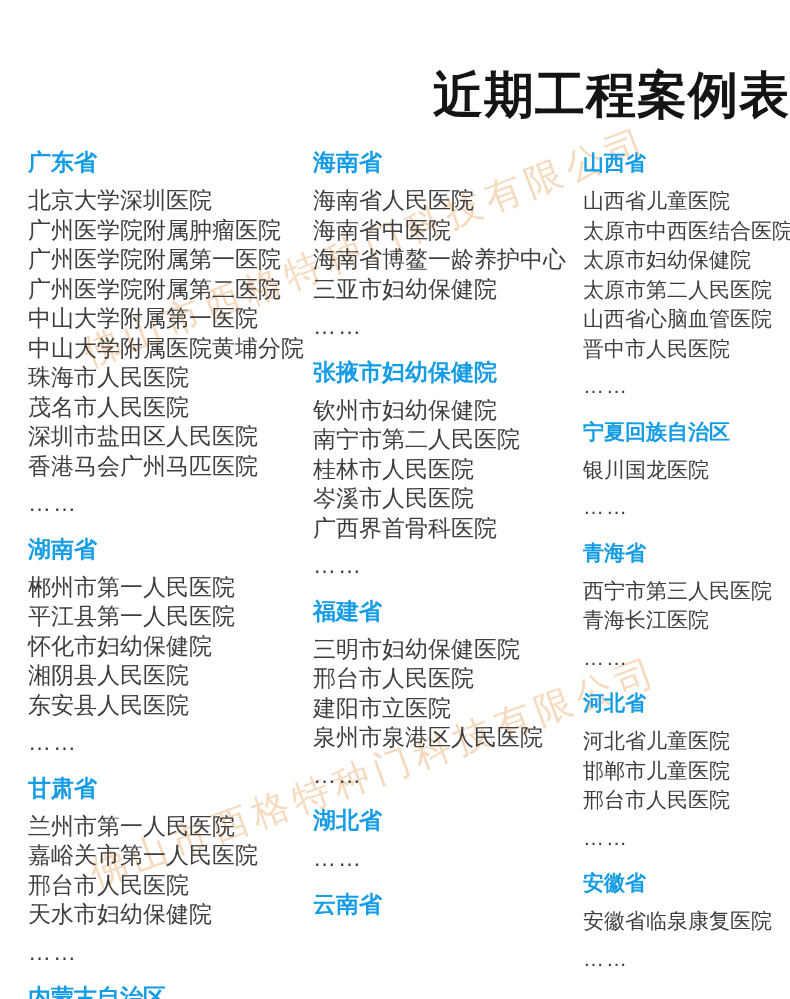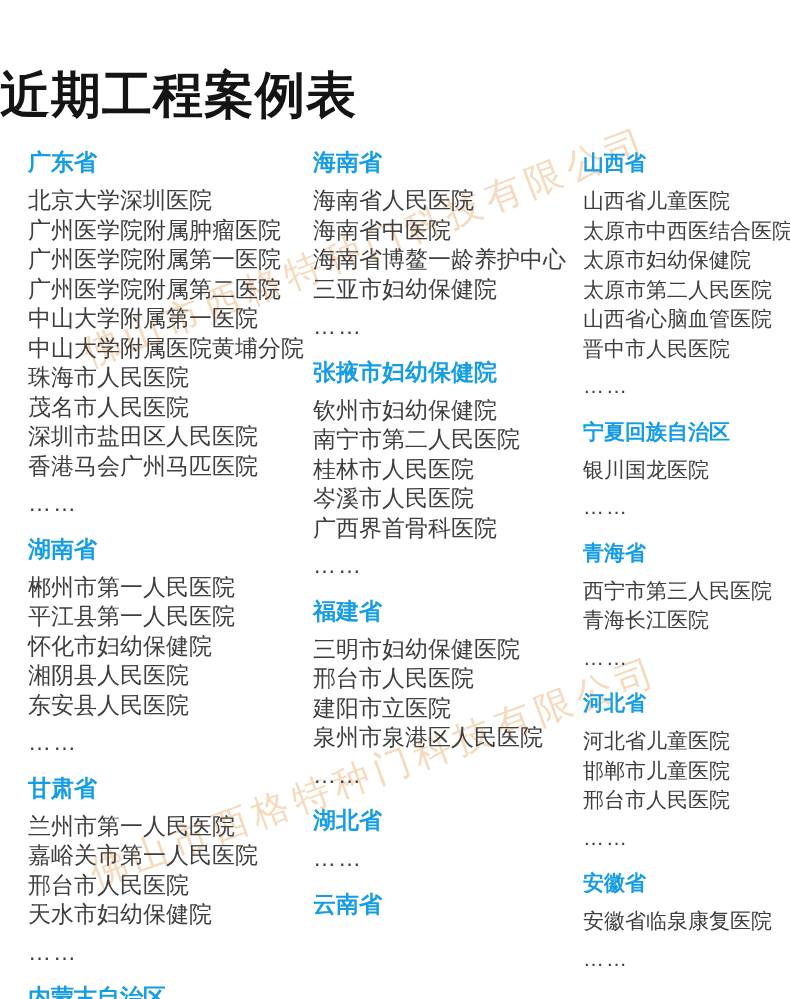--- a/index.html
+++ b/index.html
@@ -12,21 +12,21 @@
   html,body{width:790px;height:999px;}
   body{
     position:relative;
     background:#ffffff;
     overflow:hidden;
     font-family:"Liberation Sans","DejaVu Sans",sans-serif;
   }
   .page-title{
     position:absolute;
     left:0; top:62px; width:790px;
-    text-align:left;
+    text-align:right;
     font-size:50px;
     font-weight:700;
     letter-spacing:1px;
     color:var(--title);
     white-space:nowrap;
   }
   .watermark{
     position:absolute;
     transform-origin:0 0;
     font-size:37px;

